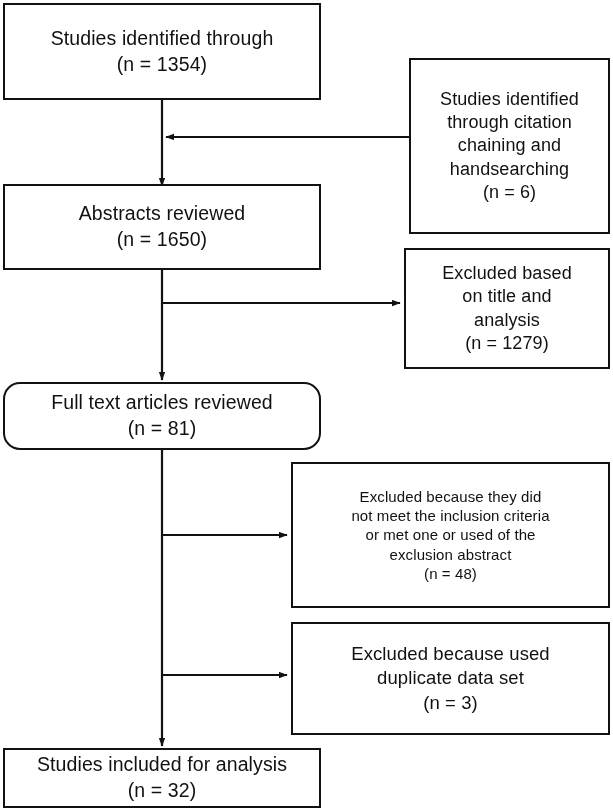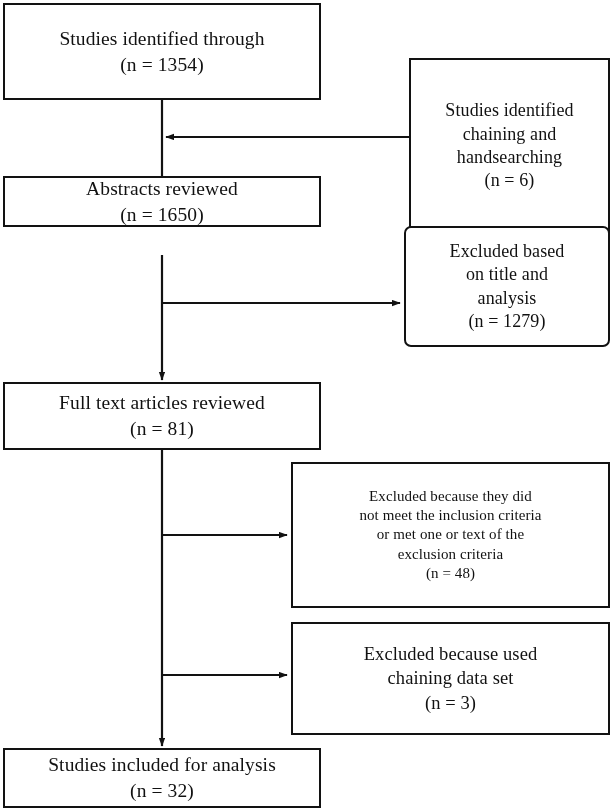--- a/index.html
+++ b/index.html
@@ -29,21 +29,21 @@
   .node-box {
     position: absolute;
     box-sizing: border-box;
     border: 2px solid #121212;
     background: #ffffff;
     display: flex;
     flex-direction: column;
     align-items: center;
     justify-content: center;
     text-align: center;
-    font-family: Liberation Serif, serif;
+    font-family: Liberation Sans, sans-serif;
     color: #111111;
     letter-spacing: 0.1px;
   }
   .node-line {
     display: block;
     width: 100%;
     white-space: nowrap;
   }
   .big  { font-size: 19.5px; line-height: 1.32; }
   .med  { font-size: 18.5px; line-height: 1.33; }
@@ -91,53 +91,54 @@
     </g>
   </svg>
 
   <div class="node-box big" style="left:3px; top:3px; width:318px; height:97px;">
     <span class="node-line">Studies identified through</span>
     <span class="node-line">(n = 1354)</span>
   </div>
 
   <div class="node-box sm" style="left:409px; top:58px; width:201px; height:176px;">
     <span class="node-line">Studies identified</span>
+    <span class="node-line">through citation</span>
     <span class="node-line">chaining and</span>
     <span class="node-line">handsearching</span>
     <span class="node-line">(n = 6)</span>
   </div>
 
-  <div class="node-box big" style="left:3px; top:176px; width:318px; height:51px;">
+  <div class="node-box big" style="left:3px; top:184px; width:318px; height:86px;">
     <span class="node-line">Abstracts reviewed</span>
     <span class="node-line">(n = 1650)</span>
   </div>
 
-  <div class="node-box sm" style="left:404px; top:226px; width:206px; height:121px;border-radius:7px;">
+  <div class="node-box sm" style="left:404px; top:248px; width:206px; height:121px;">
     <span class="node-line">Excluded based</span>
     <span class="node-line">on title and</span>
     <span class="node-line">analysis</span>
     <span class="node-line">(n = 1279)</span>
   </div>
 
-  <div class="node-box big" style="left:3px; top:382px; width:318px; height:68px;">
+  <div class="node-box big" style="left:3px; top:382px; width:318px; height:68px;border-radius:17px;">
     <span class="node-line">Full text articles reviewed</span>
     <span class="node-line">(n = 81)</span>
   </div>
 
   <div class="node-box xsm" style="left:291px; top:462px; width:319px; height:146px;">
     <span class="node-line">Excluded because they did</span>
     <span class="node-line">not meet the inclusion criteria</span>
-    <span class="node-line">or met one or text of the</span>
-    <span class="node-line">exclusion criteria</span>
+    <span class="node-line">or met one or used of the</span>
+    <span class="node-line">exclusion abstract</span>
     <span class="node-line">(n = 48)</span>
   </div>
 
   <div class="node-box med" style="left:291px; top:622px; width:319px; height:113px;">
     <span class="node-line">Excluded because used</span>
-    <span class="node-line">chaining data set</span>
+    <span class="node-line">duplicate data set</span>
     <span class="node-line">(n = 3)</span>
   </div>
 
   <div class="node-box big" style="left:3px; top:748px; width:318px; height:60px;">
     <span class="node-line">Studies included for analysis</span>
     <span class="node-line">(n = 32)</span>
   </div>
 
 </div>
 

